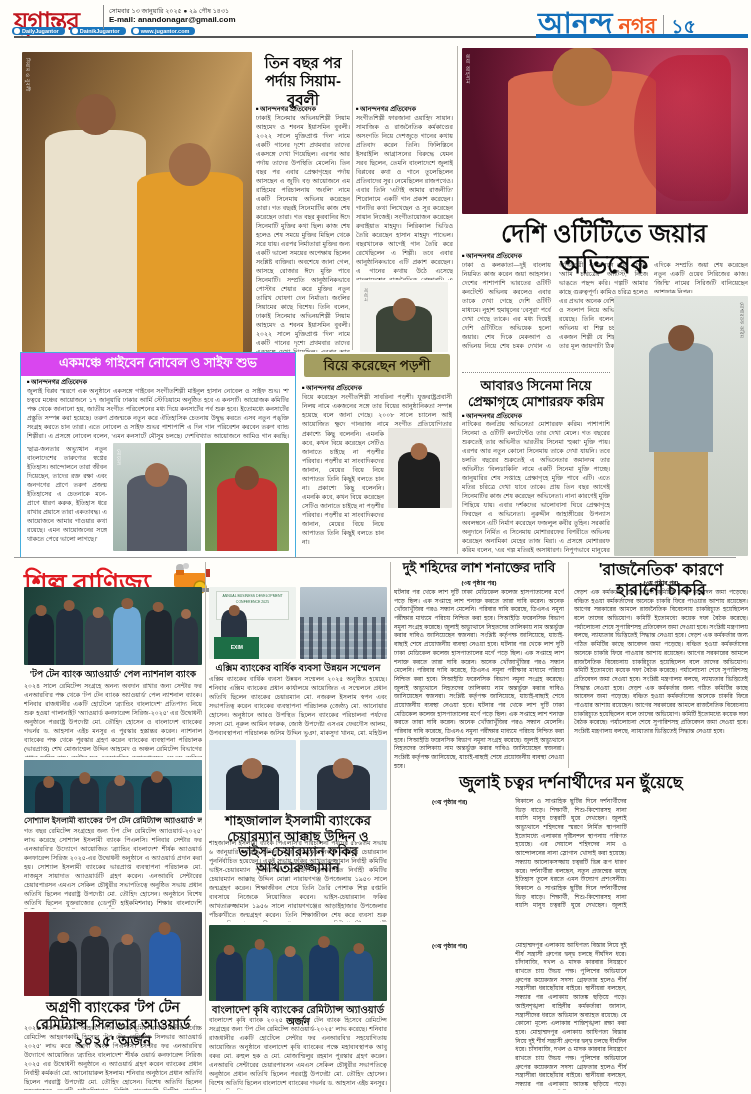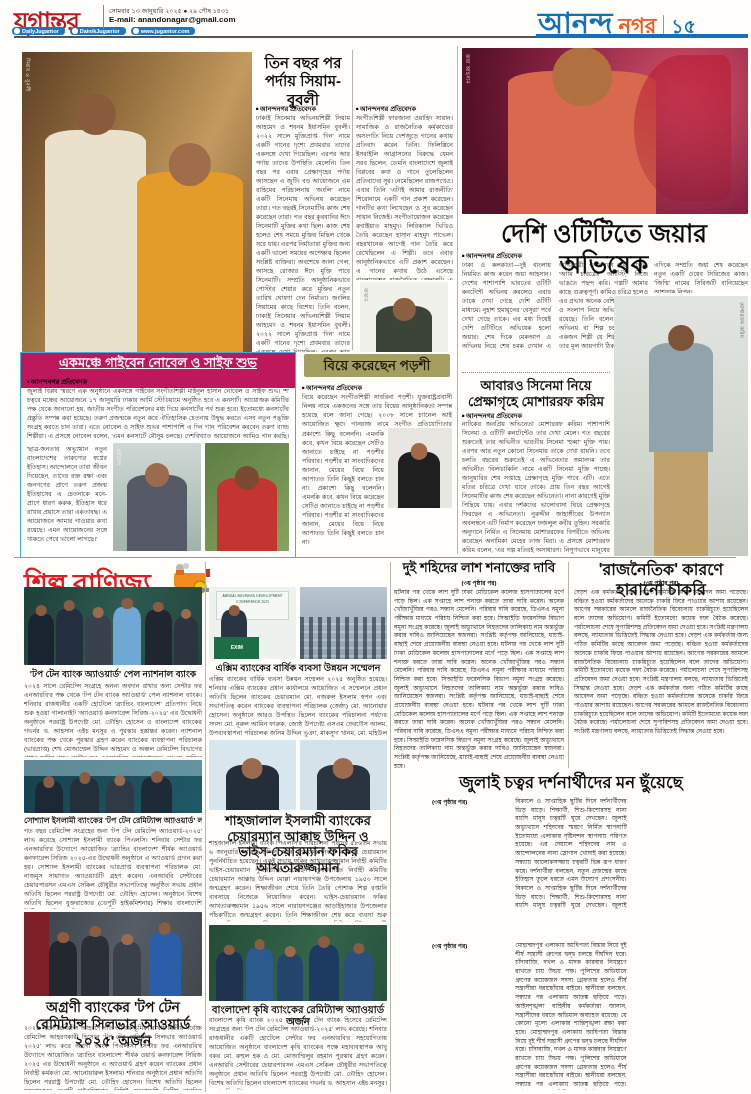--- a/index.html
+++ b/index.html
@@ -21,22 +21,22 @@
              width:40%;aspect-ratio:1/1;border-radius:50%;background:var(--skin,#8a5c40);}
   .cap-v{position:absolute;writing-mode:vertical-rl;font-size:5px;letter-spacing:.5px;
          color:rgba(255,255,255,.9);left:2px;top:6px;}
   .cap-v.dark{color:#666;}
   
   .badge{display:flex;align-items:center;gap:2px;background:#1b77be;color:#fff;font-size:5.5px;
          border-radius:7px;padding:1px 6px 1px 2px;font-weight:700;}
   .badge .dot{width:6px;height:6px;border-radius:50%;background:#fff;flex:0 0 auto;}
   
   #noble-box{border:1.5px solid #45aede;background:#fff;}
-  #noble-bar{background:#be185d;color:#fff;font-weight:800;font-size:13px;text-align:center;
-             line-height:19px;height:35px;text-decoration:underline;}
+  #noble-bar{background:#d946ef;color:#fff;font-weight:800;font-size:13px;text-align:center;
+             line-height:19px;height:23px;}
   
   #porshi-hbox{background:#a49e61;color:#241c08;font-weight:800;font-size:13.5px;text-align:center;
                line-height:23px;height:23px;border-radius:2px;}
   
   #biz-title{font-size:27px;font-weight:800;color:#e01b22;letter-spacing:-.5px;}
   #ribbon{background:#d3232a;border-radius:4px;display:flex;align-items:center;justify-content:center;
           gap:5px;color:#fff;font-weight:800;font-size:13px;box-shadow:-4px 0 0 #b8999a,4px 0 0 #b8999a;}
   #ribbon .chip{background:#f6d64a;color:#7a1313;border-radius:3px;padding:0 5px;line-height:16px;}
   .bizhead{font-weight:800;color:#0d0d0d;line-height:1.2;}
   .dotted{border-top:1px dotted #8a8a8a;}

